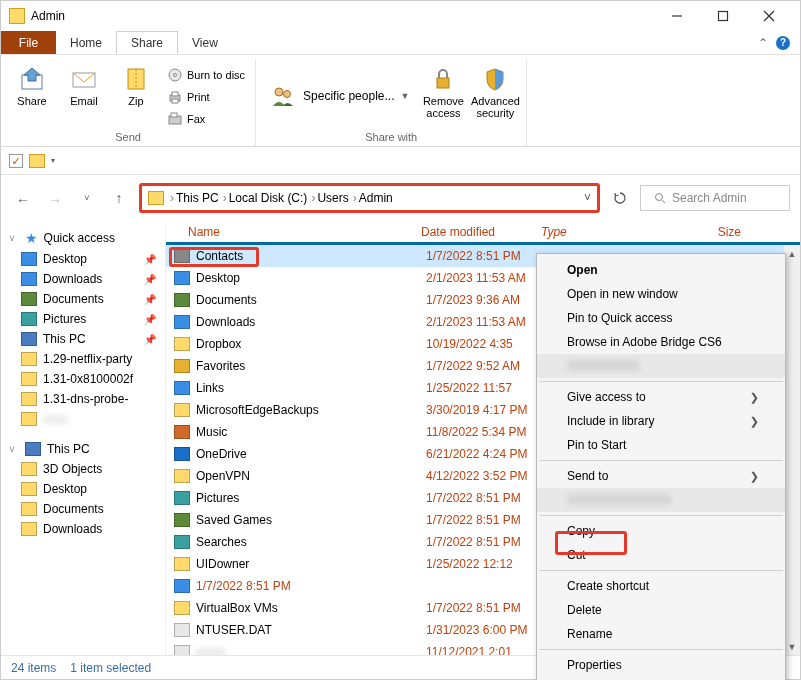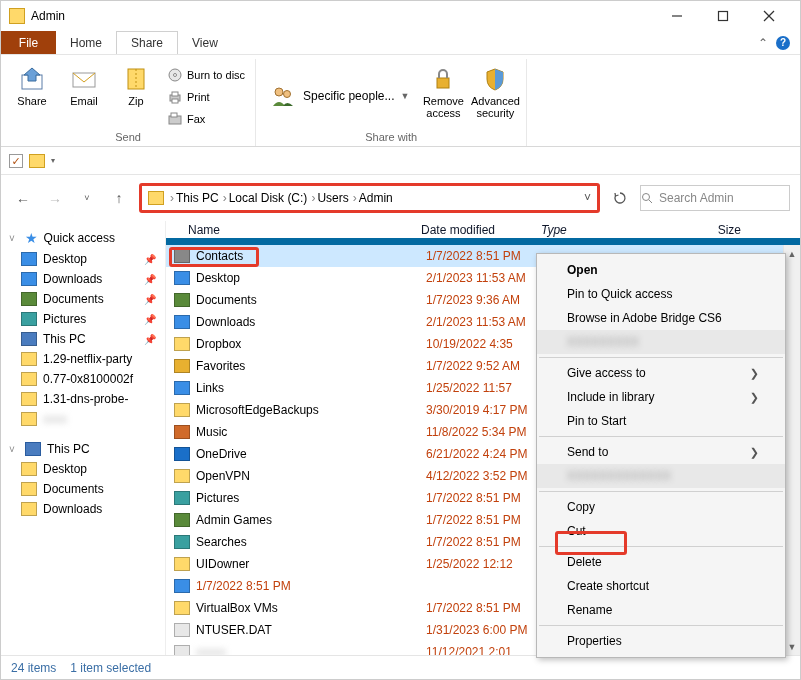--- a/index.html
+++ b/index.html
@@ -41,34 +41,34 @@
 
   
   .addrwrap { padding: 8px 10px; display: flex; align-items: center; gap: 8px; }
   .navarrow { width: 24px; height: 24px; display: flex; align-items: center; justify-content: center; color: #555; font-size: 14px; }
   .addrbox { flex: 1; height: 30px; border: 3px solid #e43a2a; border-radius: 3px; display: flex; align-items: center; padding: 0 6px; gap: 2px; }
   .addrbox .fld { width: 16px; height: 14px; background: #ffd96a; border: 1px solid #d0a020; margin-right: 4px; }
   .crumb { display: flex; align-items: center; gap: 4px; font-size: 12px; }
   .crumb .sep { color: #888; }
   .addrbox .drop { margin-left: auto; color: #555; }
   .reload { width: 24px; height: 24px; display: flex; align-items: center; justify-content: center; }
-  .searchbox { width: 150px; height: 26px; border: 1px solid #ccc; display: flex; align-items: center; padding: 0 0; gap: 6px; color: #888; font-size: 12px; }
+  .searchbox { width: 150px; height: 26px; border: 1px solid #ccc; display: flex; align-items: center; padding: 0 13px; gap: 6px; color: #888; font-size: 12px; }
 
   
   .content { flex: 1; display: flex; min-height: 0; }
   .sidebar { width: 165px; border-right: 1px solid #eee; padding: 6px 0; overflow: hidden; }
   .s-item { display: flex; align-items: center; gap: 6px; padding: 3px 8px 3px 20px; font-size: 12px; white-space: nowrap; overflow: hidden; }
   .s-item.root { padding-left: 8px; font-weight: normal; }
   .s-item .exp { width: 10px; color: #888; font-size: 10px; }
   .s-item .icn { width: 16px; height: 14px; flex-shrink: 0; }
   .ic-qa { color: #3a8ee6; font-size: 14px; }
   .ic-pc { background: #4a7cbf; border: 1px solid #2a5c9f; }
 
   .listwrap { flex: 1; display: flex; flex-direction: column; min-width: 0; }
-  .colhead { height: 24px; display: flex; align-items: center; border-bottom: 7px solid #0369a1; font-size: 12px; color: #0f172a; }
+  .colhead { height: 24px; display: flex; align-items: center; border-bottom: 3px solid #0369a1; font-size: 12px; color: #c2410c; }
   .ch-name { width: 255px; padding-left: 22px; }
   .ch-date { width: 120px; }
   .ch-type { width: 120px; font-style: italic; }
   .ch-size { width: 80px; text-align: right; }
   .filelist { flex: 1; overflow: hidden; position: relative; }
   .row { height: 22px; display: flex; align-items: center; font-size: 12px; padding-left: 8px; }
   .row.selected { background: #cde8ff; }
   .row .icn { width: 16px; height: 14px; margin-right: 6px; flex-shrink: 0; }
   .row .nm { width: 230px; white-space: nowrap; }
   .row .dt { width: 125px; color: #c2410c; white-space: nowrap; }
@@ -296,38 +296,42 @@
             <span class="icn" style="background:#4a7cbf;border:1px solid rgba(0,0,0,0.25)"></span>
             <span class="">This PC</span>
             <span style="margin-left:auto;color:#888;font-size:10px">📌</span>
           </div>
           <div class="s-item">
             <span class="icn" style="background:#ffd96a;border:1px solid rgba(0,0,0,0.25)"></span>
             <span class="">1.29-netflix-party</span>
           </div>
           <div class="s-item">
             <span class="icn" style="background:#ffd96a;border:1px solid rgba(0,0,0,0.25)"></span>
-            <span class="">0.77-0x8100002f</span>
+            <span class="">1.31-0x8100002f</span>
           </div>
           <div class="s-item">
             <span class="icn" style="background:#ffd96a;border:1px solid rgba(0,0,0,0.25)"></span>
             <span class="">1.31-dns-probe-</span>
           </div>
           <div class="s-item">
             <span class="icn" style="background:#ffd96a;border:1px solid rgba(0,0,0,0.25)"></span>
             <span class="blur">xxxx</span>
           </div>
         </div>
       <div style="height:10px"></div>
       <div class="s-item root">
         <span class="exp">˅</span>
         <span class="icn ic-pc"></span>
         <span>This PC</span>
       </div>
       <div id="sb2">
+          <div class="s-item">
+            <span class="icn" style="background:#ffd96a;border:1px solid rgba(0,0,0,0.25)"></span>
+            <span>3D Objects</span>
+          </div>
           <div class="s-item">
             <span class="icn" style="background:#ffd96a;border:1px solid rgba(0,0,0,0.25)"></span>
             <span>Desktop</span>
           </div>
           <div class="s-item">
             <span class="icn" style="background:#ffd96a;border:1px solid rgba(0,0,0,0.25)"></span>
             <span>Documents</span>
           </div>
           <div class="s-item">
             <span class="icn" style="background:#ffd96a;border:1px solid rgba(0,0,0,0.25)"></span>
@@ -401,21 +405,21 @@
               <span class="nm ">OpenVPN</span>
               <span class="dt">4/12/2022 3:52 PM</span>
             </div>
             <div class="row">
               <span class="icn" style="background:#3aa0a0;border:1px solid rgba(0,0,0,0.25)"></span>
               <span class="nm ">Pictures</span>
               <span class="dt">1/7/2022 8:51 PM</span>
             </div>
             <div class="row">
               <span class="icn" style="background:#5a8a3a;border:1px solid rgba(0,0,0,0.25)"></span>
-              <span class="nm ">Admin Games</span>
+              <span class="nm ">Saved Games</span>
               <span class="dt">1/7/2022 8:51 PM</span>
             </div>
             <div class="row">
               <span class="icn" style="background:#3aa0a0;border:1px solid rgba(0,0,0,0.25)"></span>
               <span class="nm ">Searches</span>
               <span class="dt">1/7/2022 8:51 PM</span>
             </div>
             <div class="row">
               <span class="icn" style="background:#ffd96a;border:1px solid rgba(0,0,0,0.25)"></span>
               <span class="nm ">UIDowner</span>
@@ -450,20 +454,21 @@
     </div>
   </div>
 
   <div class="status">
     <span>24 items</span>
     <span>1 item selected</span>
   </div>
 
   <div class="ctxmenu">
     <div class="ctx-item bold">Open</div>
+    <div class="ctx-item">Open in new window</div>
     <div class="ctx-item">Pin to Quick access</div>
     <div class="ctx-item">Browse in Adobe Bridge CS6</div>
     <div class="ctx-item ctx-blur">XXXXXXXXX</div>
     <div class="ctx-sep"></div>
     <div class="ctx-item">
         <span>Give access to</span>
         <span class="arr">❯</span>
       </div>
     <div class="ctx-item">
         <span>Include in library</span>
@@ -473,21 +478,21 @@
     <div class="ctx-sep"></div>
     <div class="ctx-item">
         <span>Send to</span>
         <span class="arr">❯</span>
       </div>
     <div class="ctx-item ctx-blur">XXXXXXXXXXXXX</div>
     <div class="ctx-sep"></div>
     <div class="ctx-item">Copy</div>
     <div class="ctx-item">Cut</div>
     <div class="ctx-sep"></div>
+    <div class="ctx-item">Create shortcut</div>
     <div class="ctx-item">Delete</div>
-    <div class="ctx-item">Create shortcut</div>
     <div class="ctx-item">Rename</div>
     <div class="ctx-sep"></div>
     <div class="ctx-item">Properties</div>
     <div class="ctx-red" style="left:18px;top:277px;width:72px;height:24px"></div>
   </div>
 
 </div>
 
 </body></html>

